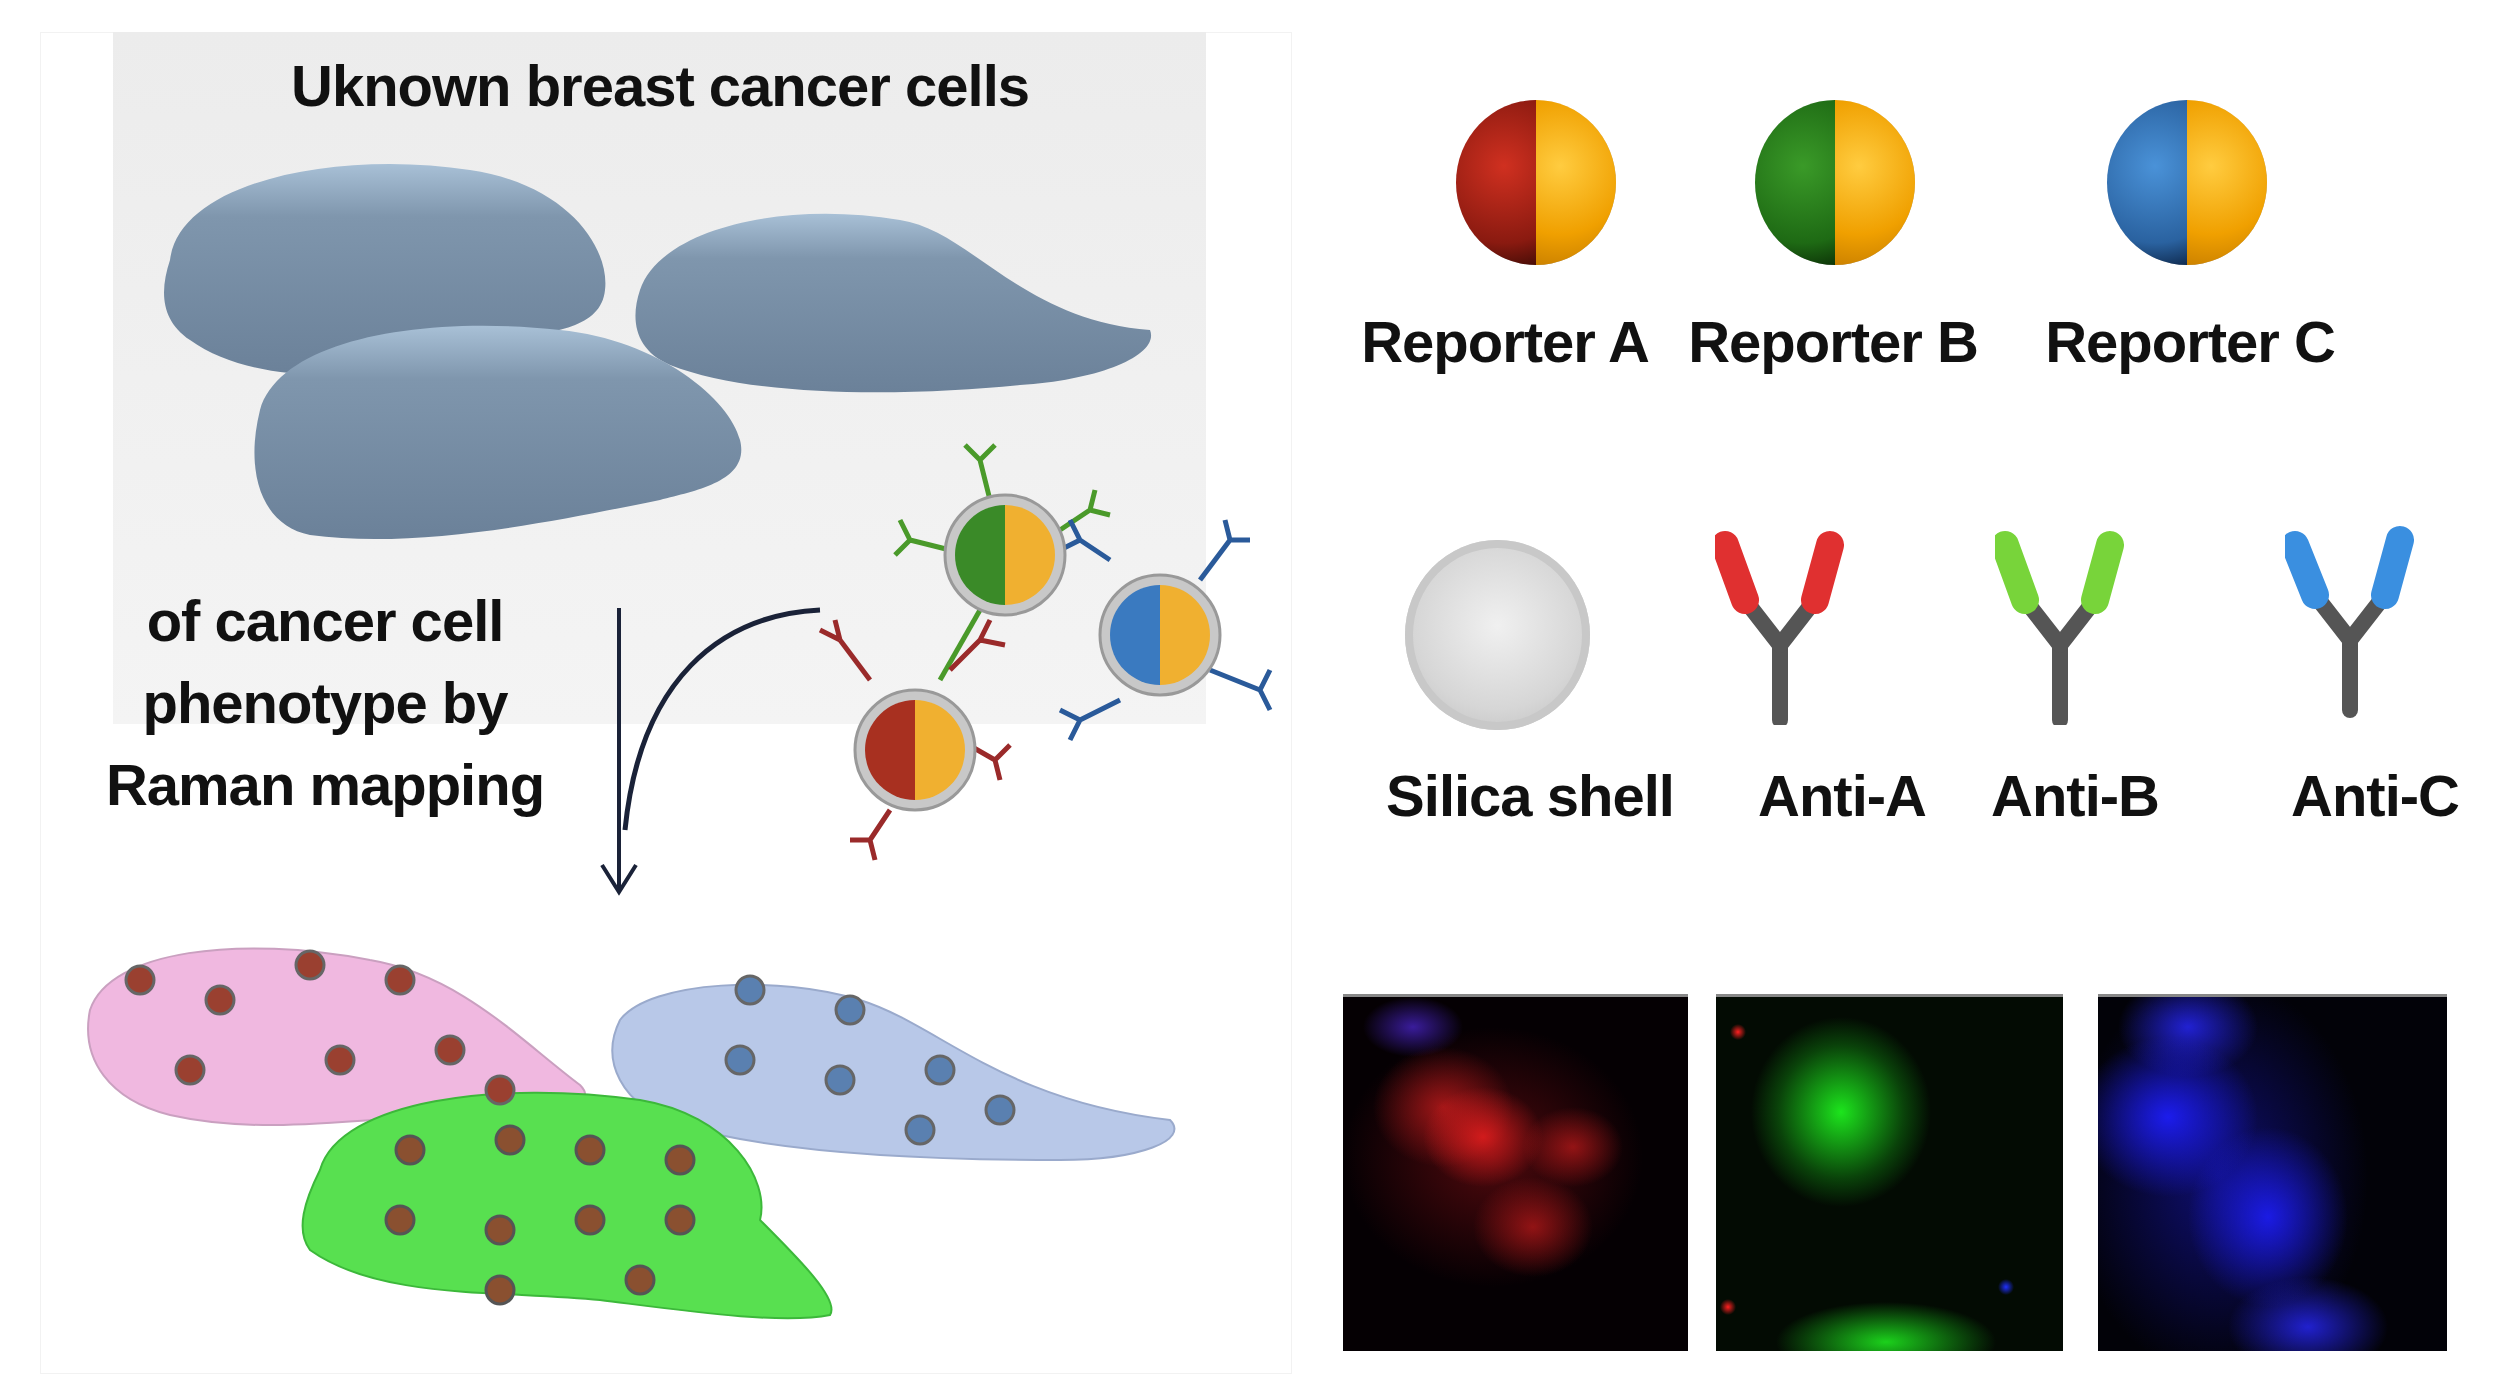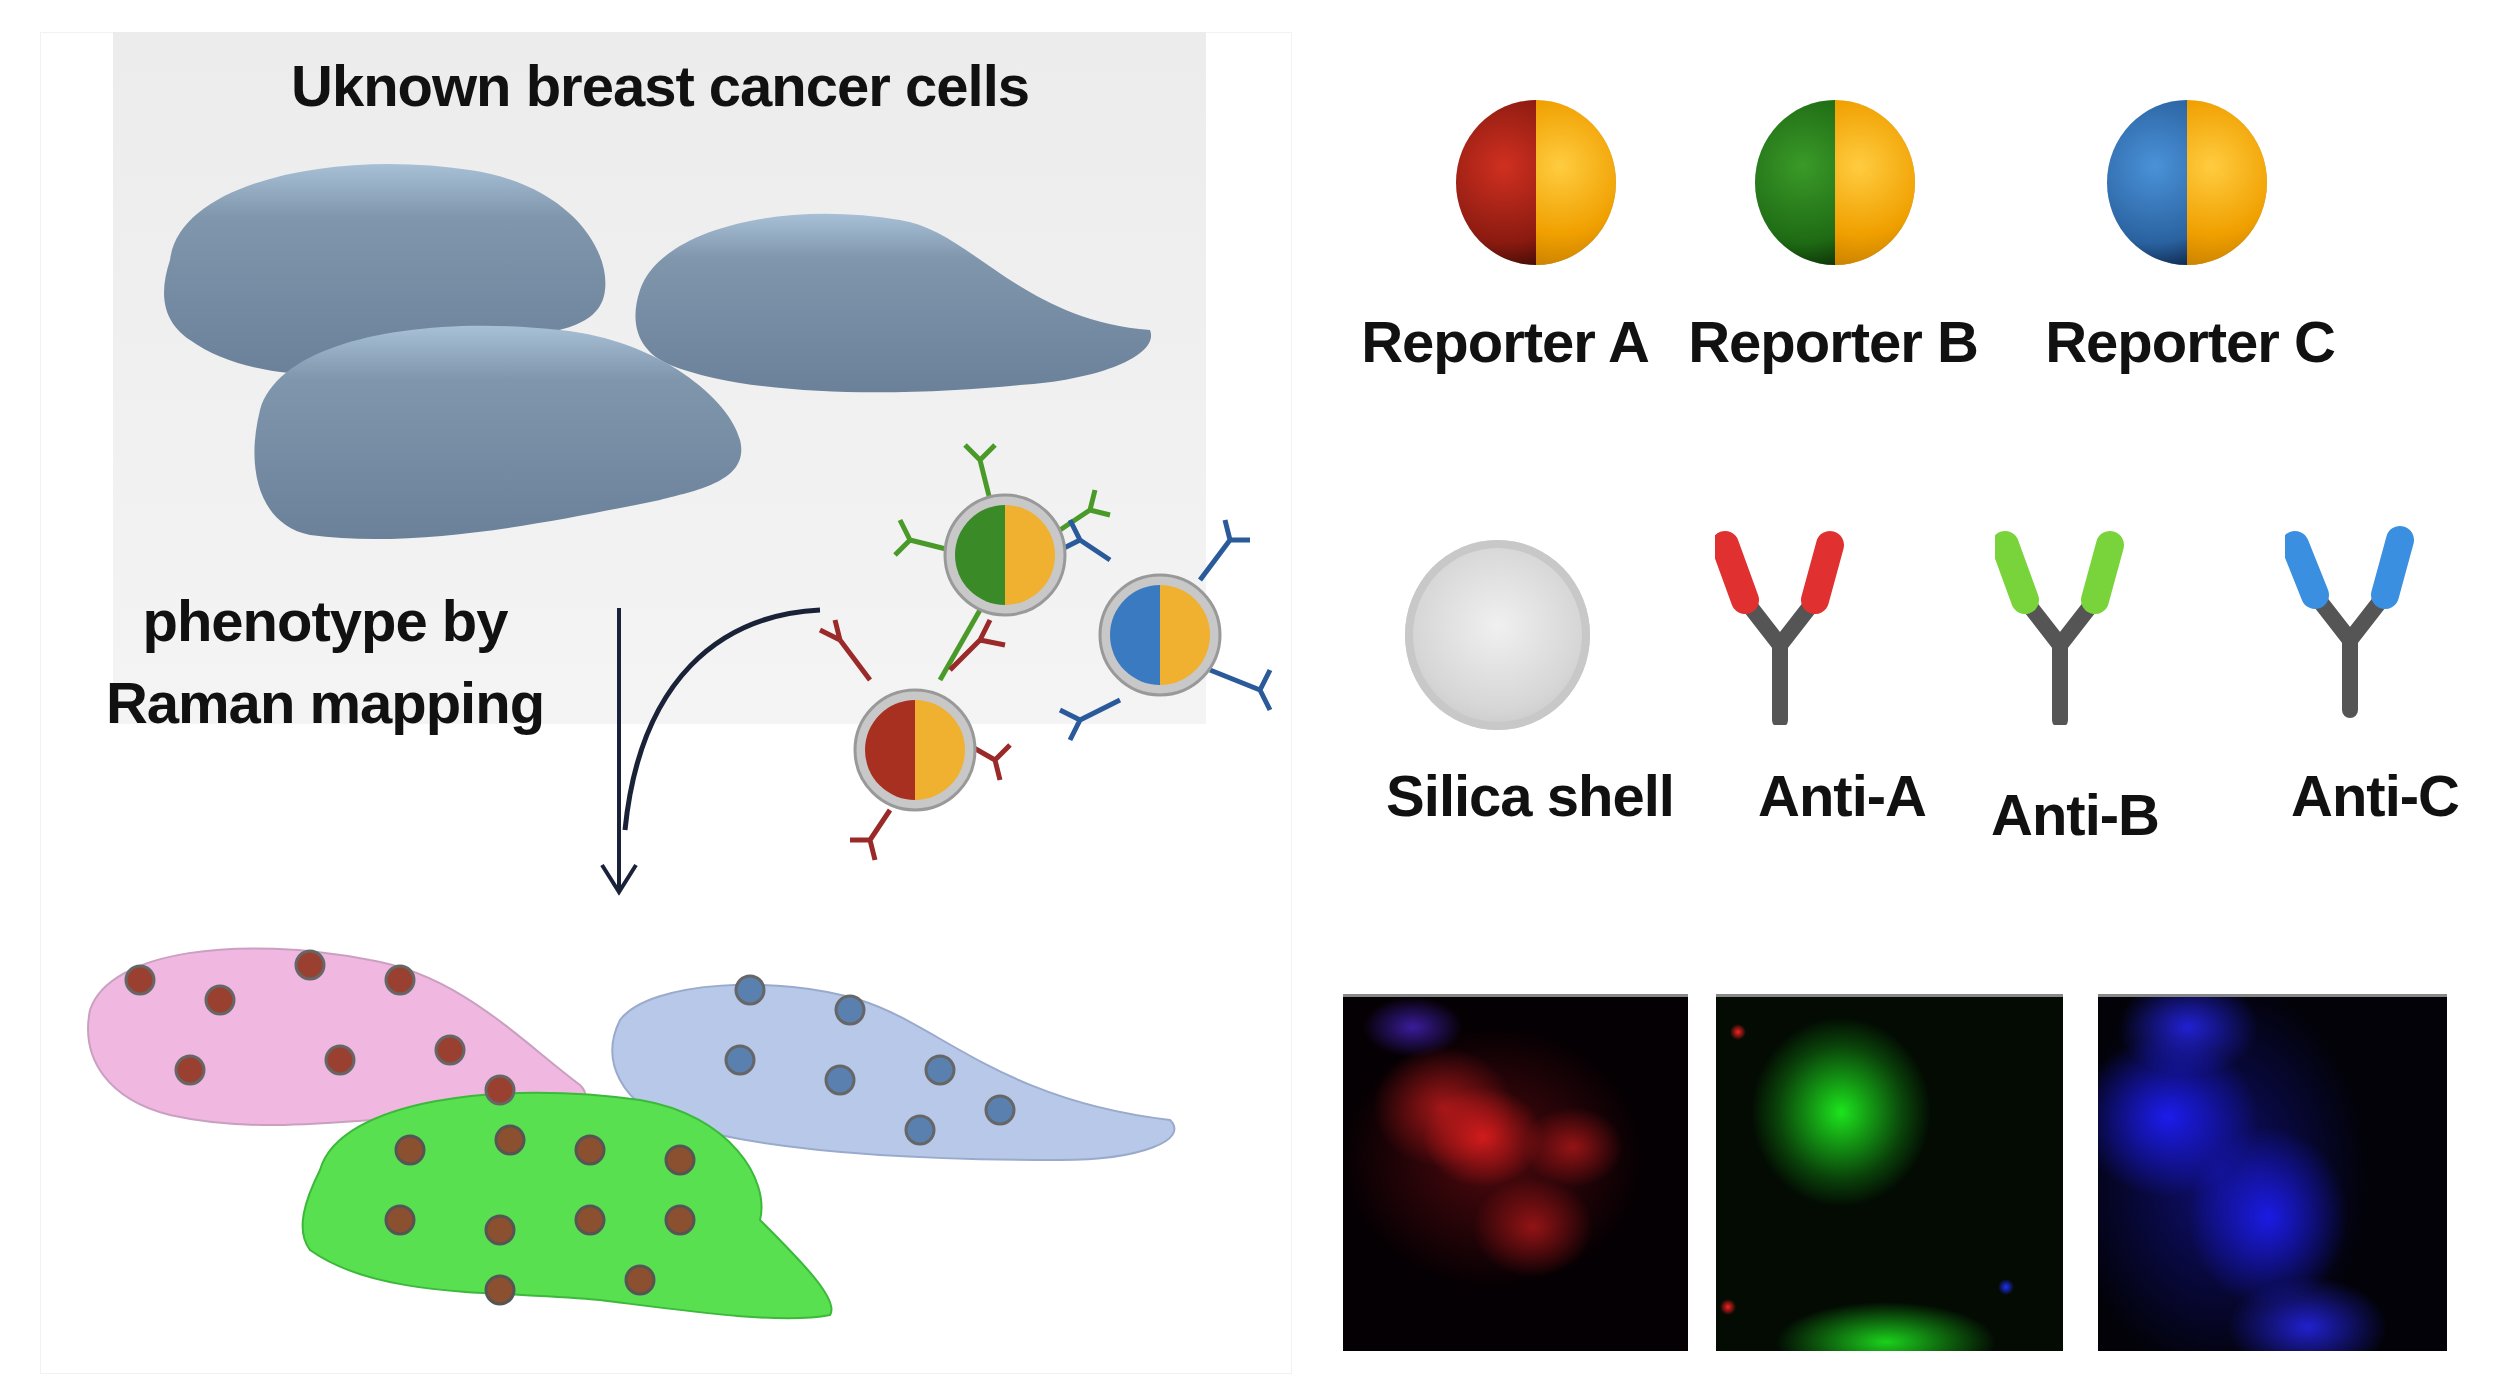--- a/index.html
+++ b/index.html
@@ -29,20 +29,21 @@
         <stop offset="0.25" stop-color="#7f96ad"></stop>
         <stop offset="1" stop-color="#6b8199"></stop>
     </linearGradient>
   </defs>
   <path d="M30 120 C40 40,200 10,330 30 C430 45,470 110,465 150 C460 200,380 190,330 210 C250 240,120 250,50 200 C20 180,20 150,30 120Z" fill="url(#cg)"></path>
   <path d="M500 150 C520 90,640 60,760 80 C830 90,880 180,1010 190 C1020 215,960 240,880 245 C780 255,620 260,530 225 C495 210,490 180,500 150Z" fill="url(#cg)"></path>
   <path d="M120 270 C140 200,280 175,420 190 C520 200,590 260,600 300 C610 340,560 350,520 360 C420 380,280 410,170 395 C120 385,105 330,120 270Z" fill="url(#cg)"></path>
 </svg>
 
 <div class="desc" style="left:60px;top:580px;width:530px;">
+  <div>of cancer cell</div>
   <div>phenotype by</div>
   <div>Raman mapping</div>
 </div>
 
 <svg class="abs" style="left:580px;top:590px;" width="260" height="320">
   <line x1="39" y1="18" x2="39" y2="300" stroke="#1a2238" stroke-width="4"></line>
   <polyline points="22,275 39,302 56,275" fill="none" stroke="#1a2238" stroke-width="4"></polyline>
   <path d="M240 20 C140 25,60 90,45 240" fill="none" stroke="#1a2238" stroke-width="5"></path>
 </svg>
 
@@ -148,21 +149,21 @@
 </svg>
 <svg class="abs" style="left:2285px;top:520px;" width="130" height="200">
   <path d="M65 120 L65 190" stroke="#555" stroke-width="16" stroke-linecap="round"></path>
   <path d="M65 120 L30 75 M65 120 L100 75" stroke="#555" stroke-width="16" stroke-linecap="round"></path>
   <path d="M30 75 L10 25" stroke="#3a8fe0" stroke-width="28" stroke-linecap="round"></path>
   <path d="M100 75 L115 20" stroke="#3a8fe0" stroke-width="28" stroke-linecap="round"></path>
 </svg>
 
 <div class="label" style="left:1530px;top:762px;">Silica shell</div>
 <div class="label" style="left:1818px;top:762px;margin-left:24px;">Anti-A</div>
-<div class="label" style="left:2075px;top:781px;text-align:center;">Anti-B</div>
+<div class="label" style="left:2075px;top:762px;text-align:center;">Anti-B</div>
 <div class="label" style="left:2375px;top:762px;">Anti-C</div>
 
 <div class="raman" style="left:1343px;width:345px;
   background:
    radial-gradient(ellipse 60px 50px at 140px 140px,rgba(230,30,30,0.85),transparent),
    radial-gradient(ellipse 70px 60px at 100px 110px,rgba(210,30,30,0.7),transparent),
    radial-gradient(ellipse 50px 40px at 230px 150px,rgba(220,30,30,0.6),transparent),
    radial-gradient(ellipse 60px 50px at 190px 230px,rgba(220,30,30,0.6),transparent),
    radial-gradient(ellipse 50px 30px at 70px 30px,rgba(80,40,220,0.7),transparent),
    radial-gradient(ellipse 150px 130px at 150px 160px,rgba(130,15,20,0.6),transparent),

